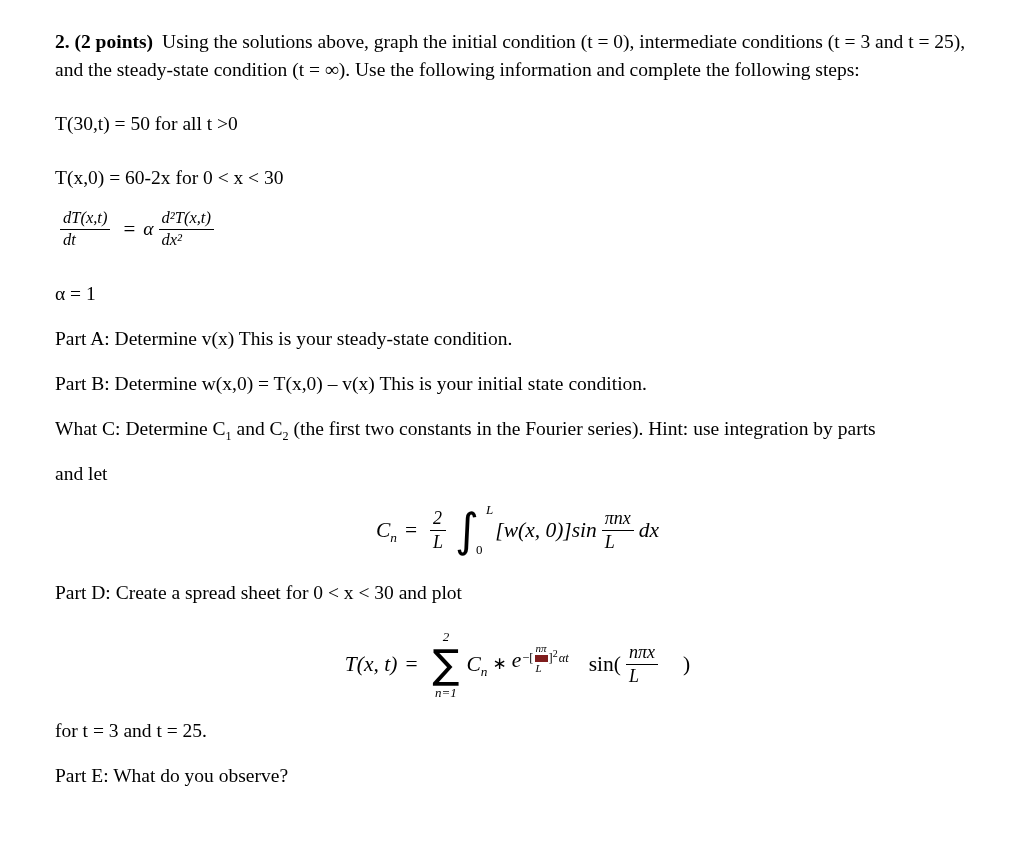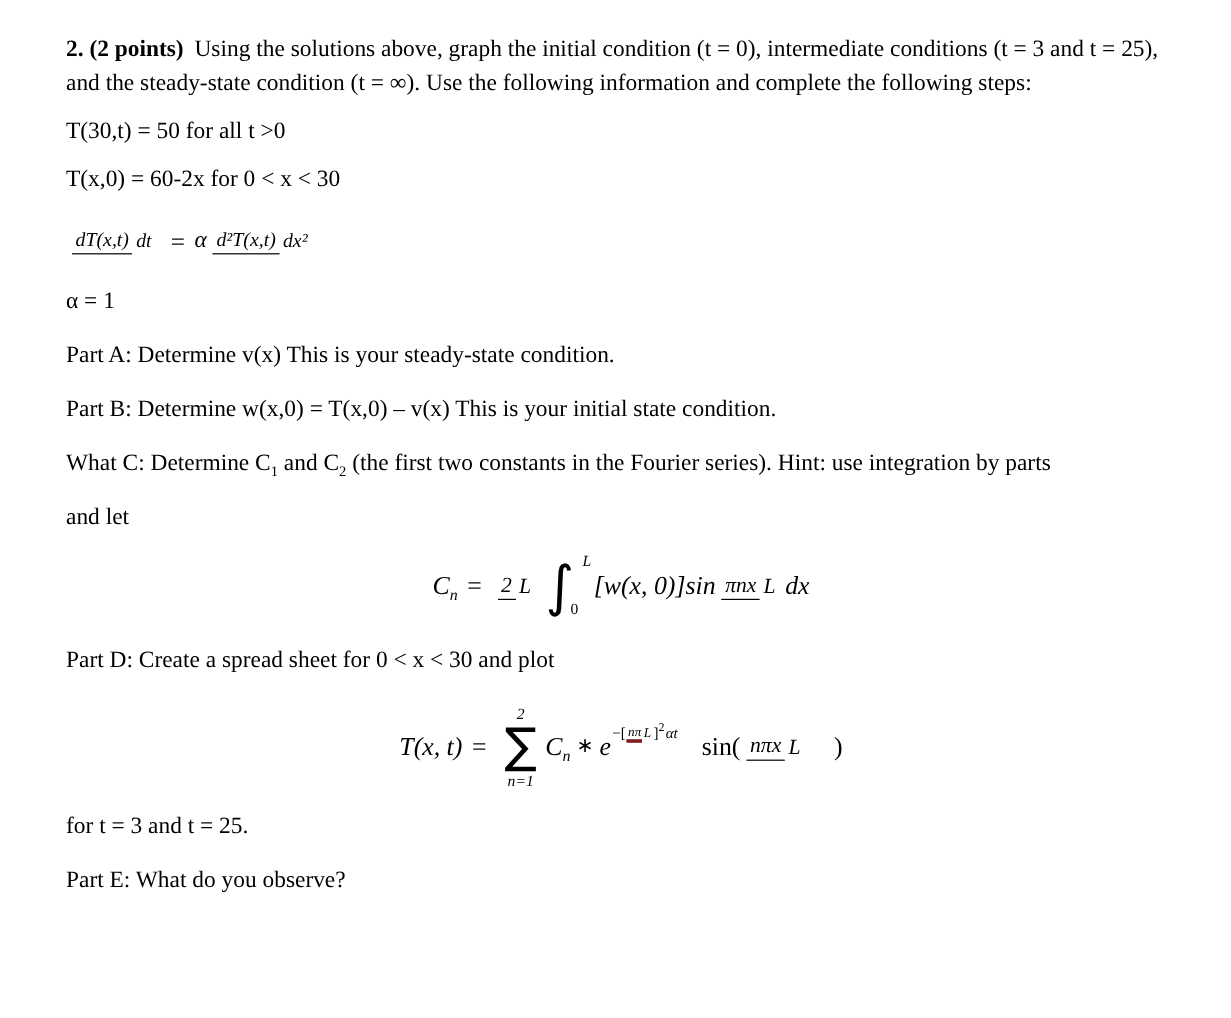--- a/index.html
+++ b/index.html
@@ -10,29 +10,29 @@
     box-sizing: border-box;
     padding: 28px 46px 0 55px;
     background: #ffffff;
     color: #000000;
     font-family: "Liberation Serif", serif;
     font-size: 19.5px;
     overflow: hidden;
   }
   .para { margin: 0; line-height: 28px; }
   .label-bold { font-weight: bold; margin-right: 9px; }
-  .block { margin-top: 12px; line-height: 28px; }
+  .block { margin-top: 26px; line-height: 28px; }
   .block-lg { margin-top: 17px; line-height: 28px; }
 
   
   .m { font-style: italic; font-family: "Liberation Serif", serif; }
   sub.msub { font-size: 0.62em; line-height: 0; }
 
   .frac {
-    display: inline-flex; flex-direction: row; align-items: center;
+    display: inline-flex; flex-direction: column; 
     vertical-align: middle; margin: 0 5px; line-height: 1.25;
   }
   .frac .num { border-bottom: 1.4px solid #000; padding: 0 3px; }
   .frac .den { padding: 0 3px; }
 
   
   .pde-line {
     margin-top: 12px;
     display: flex; align-items: center;
     min-height: 50px;
@@ -74,21 +74,21 @@
   }
   .sum-lo { font-size: 13px; font-style: italic; margin-top: 2px; }
   .star { margin: 0 5px; font-size: 17px; position: relative; top: -1px; }
   .ewrap { display: inline-flex; align-items: flex-start; }
   .exponent {
     display: inline-flex; align-items: center;
     font-size: 12.5px; position: relative; top: -6px; margin-left: 1px;
     line-height: 1;
   }
   .exponent .frac { font-size: 11px; margin: 0 1px; line-height: 1.15; }
-  .exponent .frac .num { border-bottom: 3px solid #7f1d1d; padding: 0 1px; }
+  .exponent .frac .num { border-bottom: 7px solid #7f1d1d; padding: 0 1px; }
   .exponent .frac .den { padding: 0 1px; }
   .exp-sq { font-size: 10px; position: relative; top: -4px; margin-right: 1px; }
   .sin-part { font-style: normal; margin-left: 20px; }
 </style>
 </head>
 <body>
 
 <div class="page">
 
   <p class="para">

